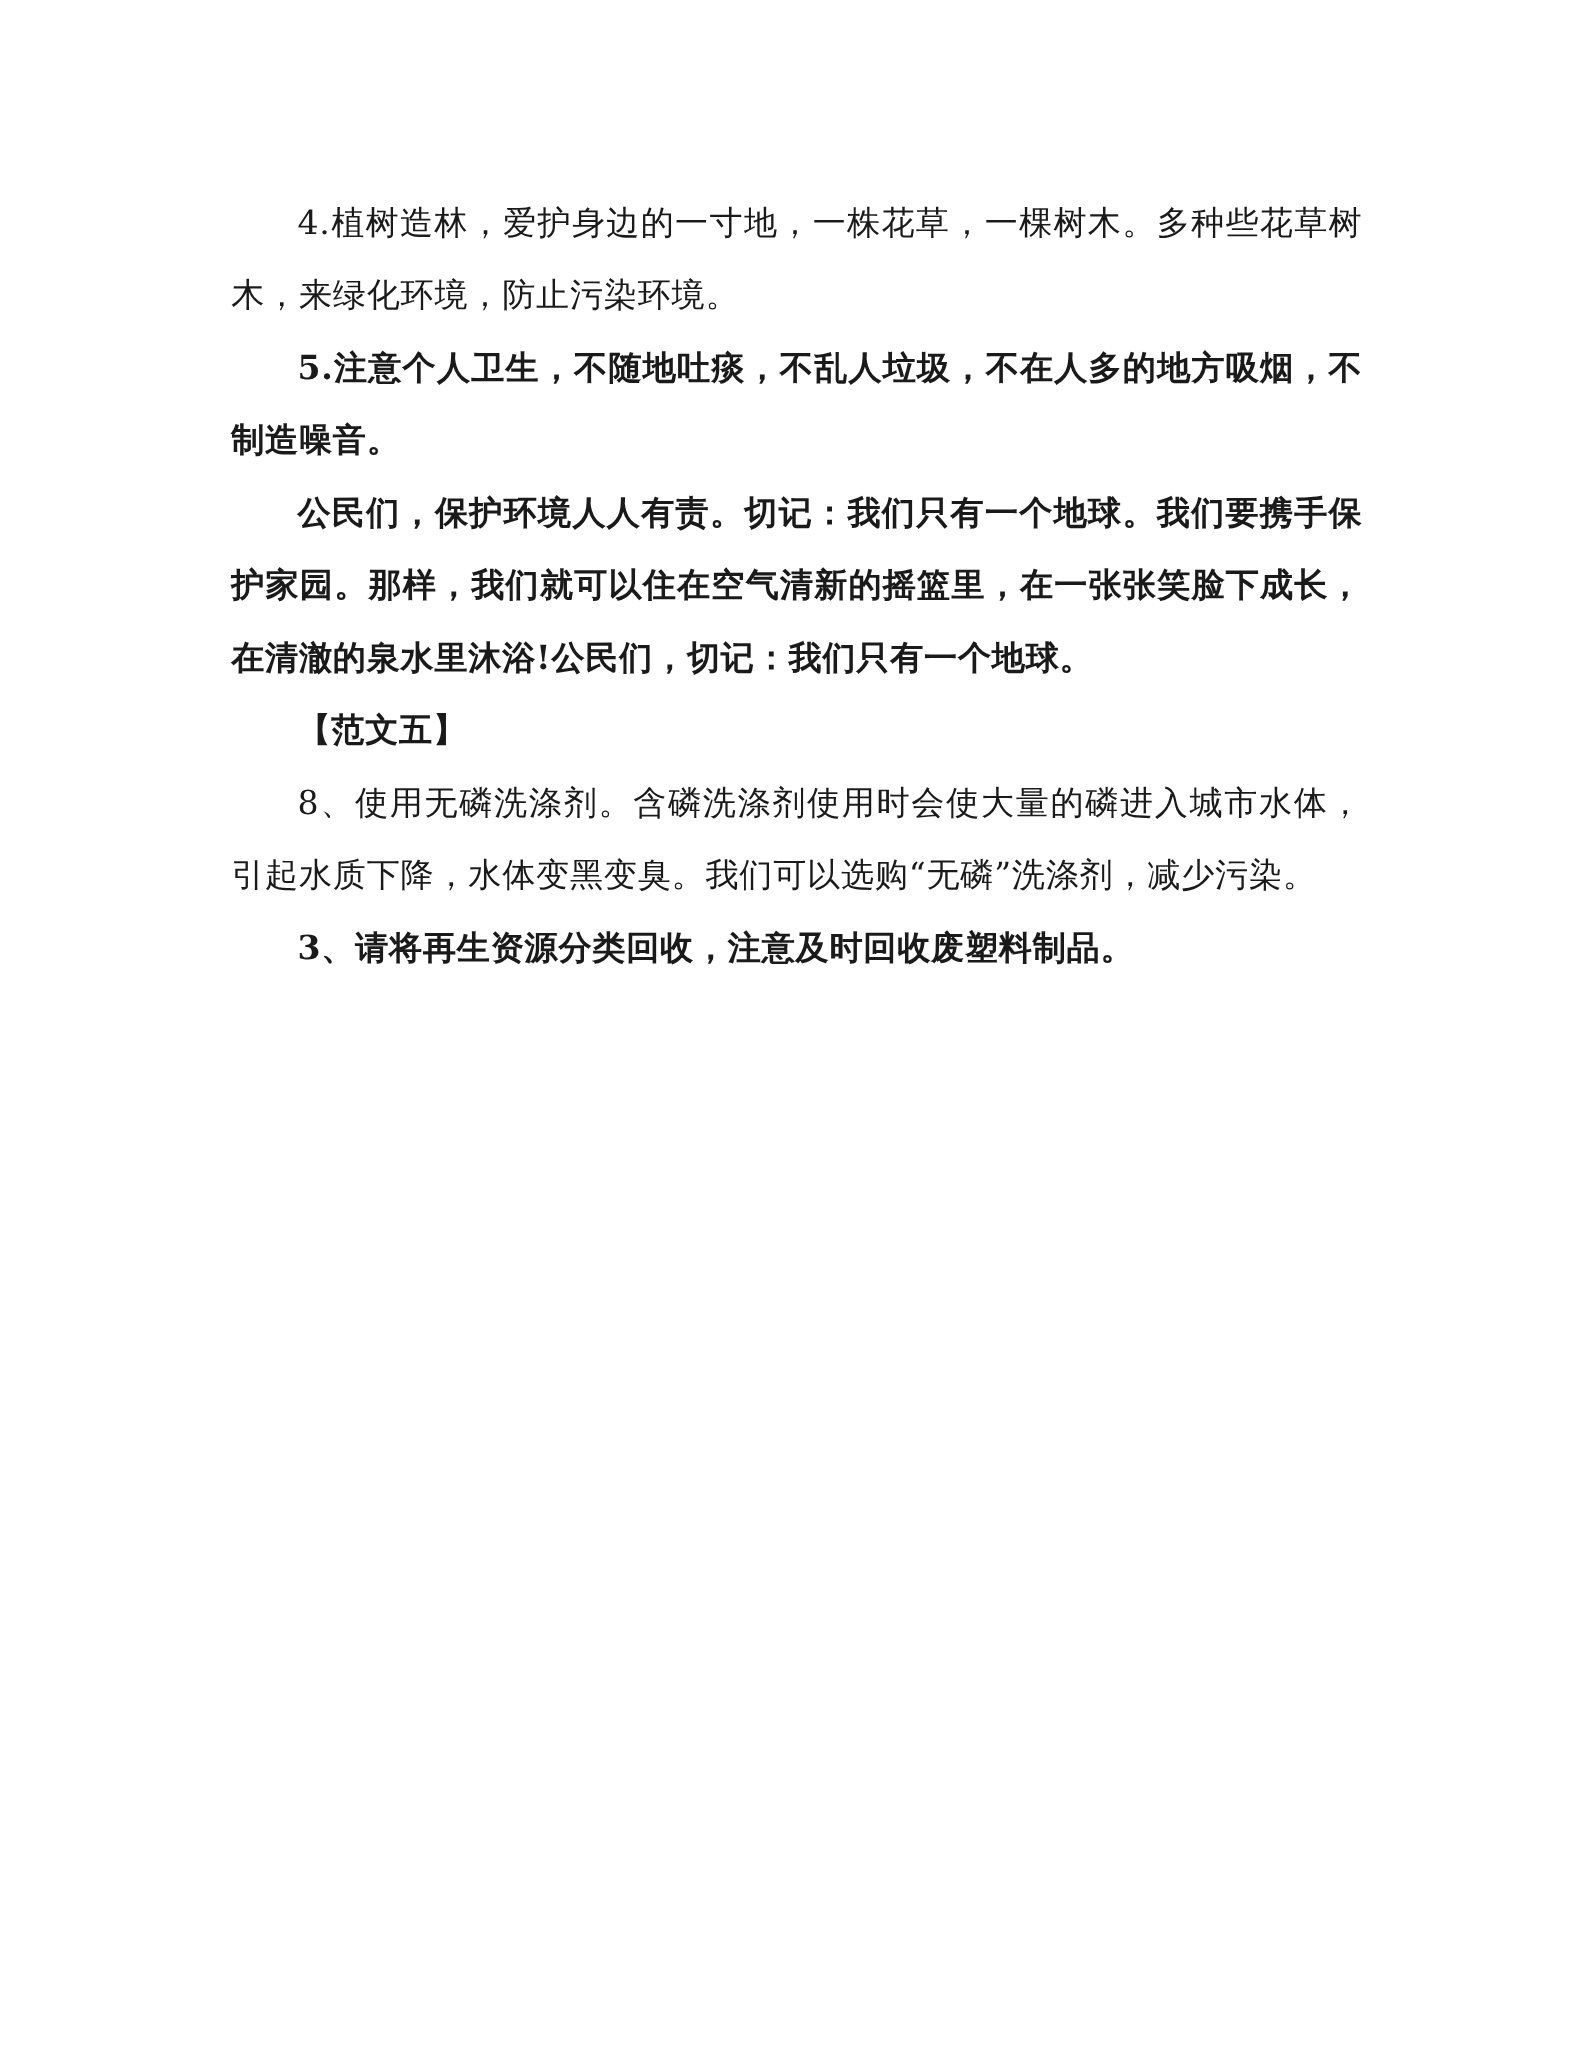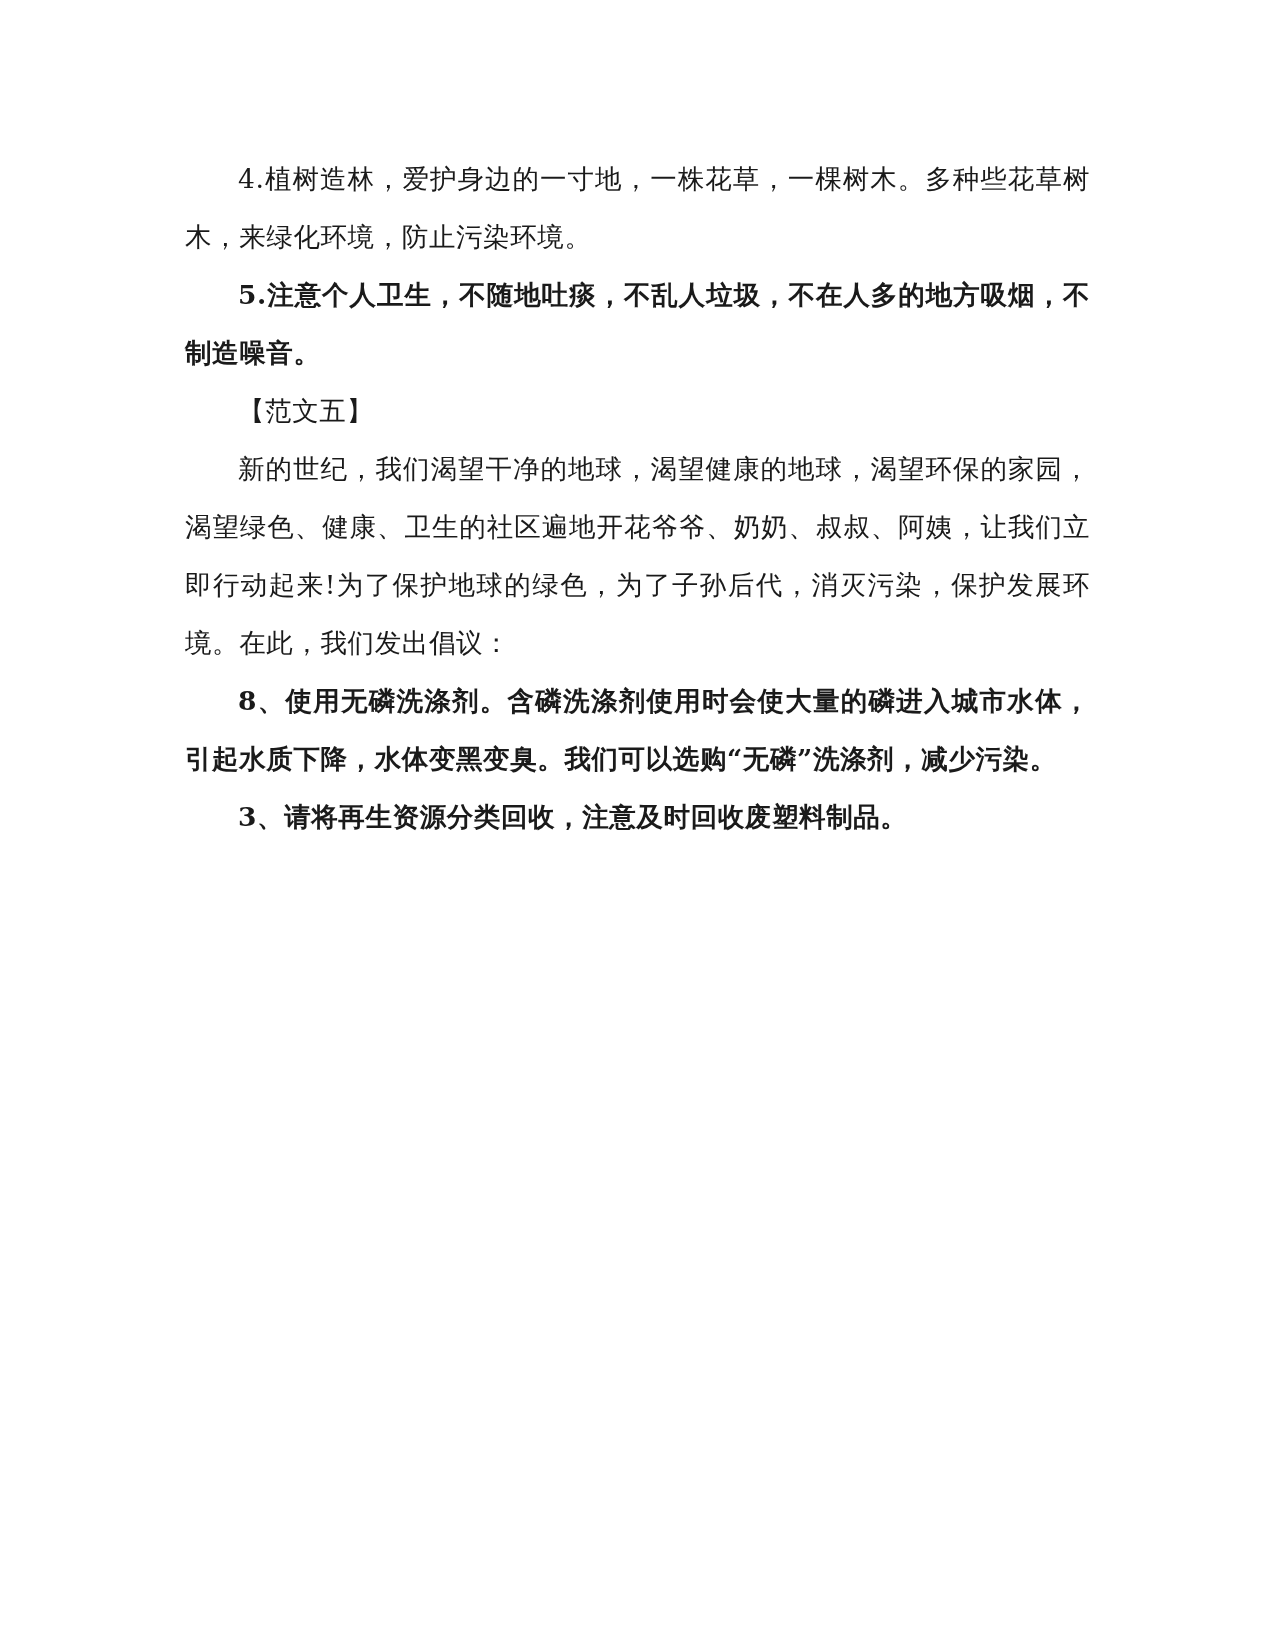--- a/index.html
+++ b/index.html
@@ -34,37 +34,37 @@
   }
   .para + .para {
     margin-top: 0;
     font-weight: bold;
   }
   .heading {
     margin: 0;
     text-indent: 2em;
     font-size: 26.5px;
     line-height: 58px;
-    font-weight: normal;
+    font-weight: bold;
   }
 </style>
 </head>
 <body>
 
 <div class="page">
   <div class="doc-body">
 
     <p class="para">4.植树造林，爱护身边的一寸地，一株花草，一棵树木。多种些花草树木，来绿化环境，防止污染环境。</p>
 
     <p class="para">5.注意个人卫生，不随地吐痰，不乱人垃圾，不在人多的地方吸烟，不制造噪音。</p>
 
+    <p class="para">公民们，保护环境人人有责。切记：我们只有一个地球。我们要携手保护家园。那样，我们就可以住在空气清新的摇篮里，在一张张笑脸下成长，在清澈的泉水里沐浴!公民们，切记：我们只有一个地球。</p>
 
     <p class="heading">【范文五】</p>
 
-    <p class="para">新的世纪，我们渴望干净的地球，渴望健康的地球，渴望环保的家园，渴望绿色、健康、卫生的社区遍地开花爷爷、奶奶、叔叔、阿姨，让我们立即行动起来!为了保护地球的绿色，为了子孙后代，消灭污染，保护发展环境。在此，我们发出倡议：</p>
 
     <p class="para">8、使用无磷洗涤剂。含磷洗涤剂使用时会使大量的磷进入城市水体，引起水质下降，水体变黑变臭。我们可以选购“无磷”洗涤剂，减少污染。</p>
 
 
     <p class="para">3、请将再生资源分类回收，注意及时回收废塑料制品。</p>
 
   </div>
 </div>
 
 </body></html>

